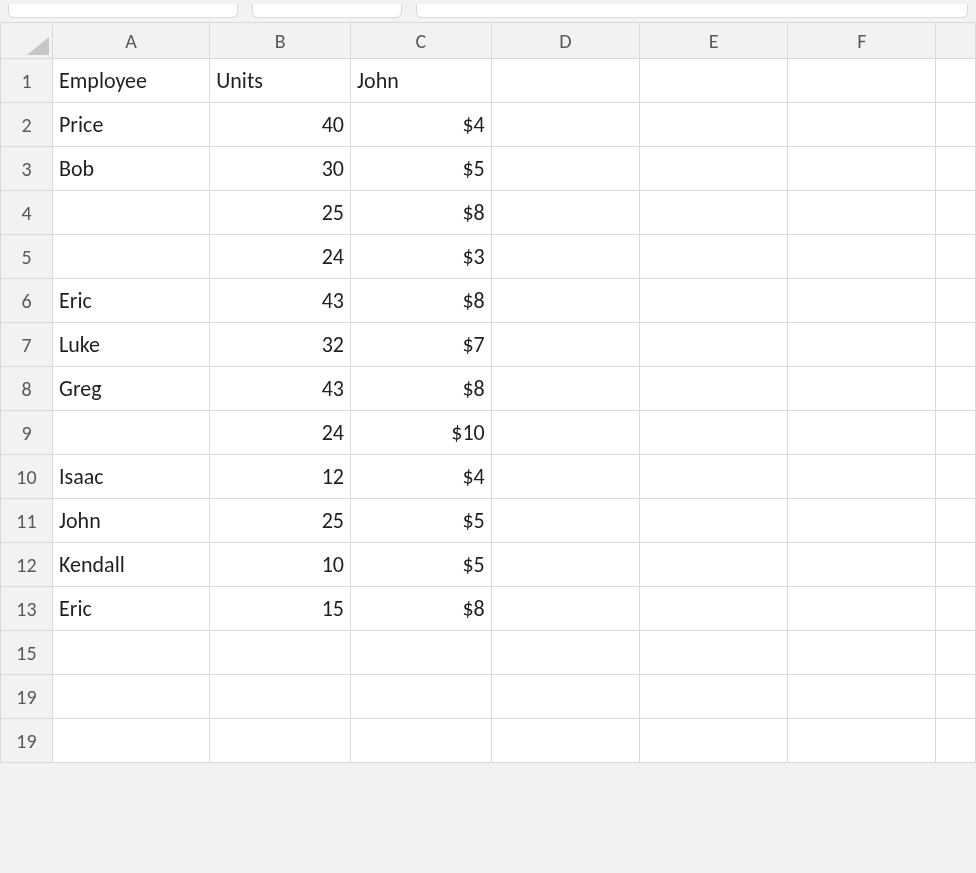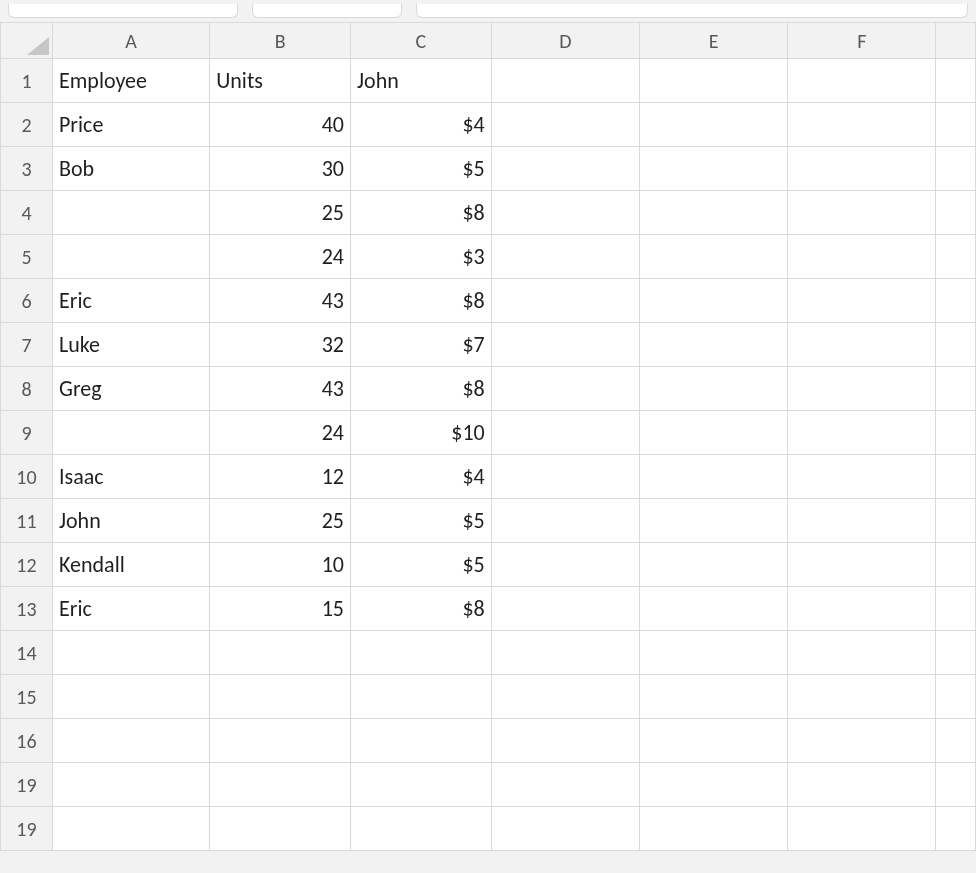--- a/index.html
+++ b/index.html
@@ -252,41 +252,21 @@
           <td class="rowhdr">13</td>
           <td class="txt-left">Eric</td>
           <td class="txt-right">15</td>
           <td class="txt-right">$8</td>
           <td class="txt-left"></td>
           <td class="txt-left"></td>
           <td class="txt-left"></td>
           <td></td>
         </tr>
         <tr>
-          <td class="rowhdr">14</td>
-          <td class="txt-left"></td>
-          <td class="txt-right"></td>
-          <td class="txt-right"></td>
-          <td class="txt-left"></td>
-          <td class="txt-left"></td>
-          <td class="txt-left"></td>
-          <td></td>
-        </tr>
-        <tr>
           <td class="rowhdr">15</td>
-          <td class="txt-left"></td>
-          <td class="txt-right"></td>
-          <td class="txt-right"></td>
-          <td class="txt-left"></td>
-          <td class="txt-left"></td>
-          <td class="txt-left"></td>
-          <td></td>
-        </tr>
-        <tr>
-          <td class="rowhdr">16</td>
           <td class="txt-left"></td>
           <td class="txt-right"></td>
           <td class="txt-right"></td>
           <td class="txt-left"></td>
           <td class="txt-left"></td>
           <td class="txt-left"></td>
           <td></td>
         </tr>
         <tr>
           <td class="rowhdr">19</td>

